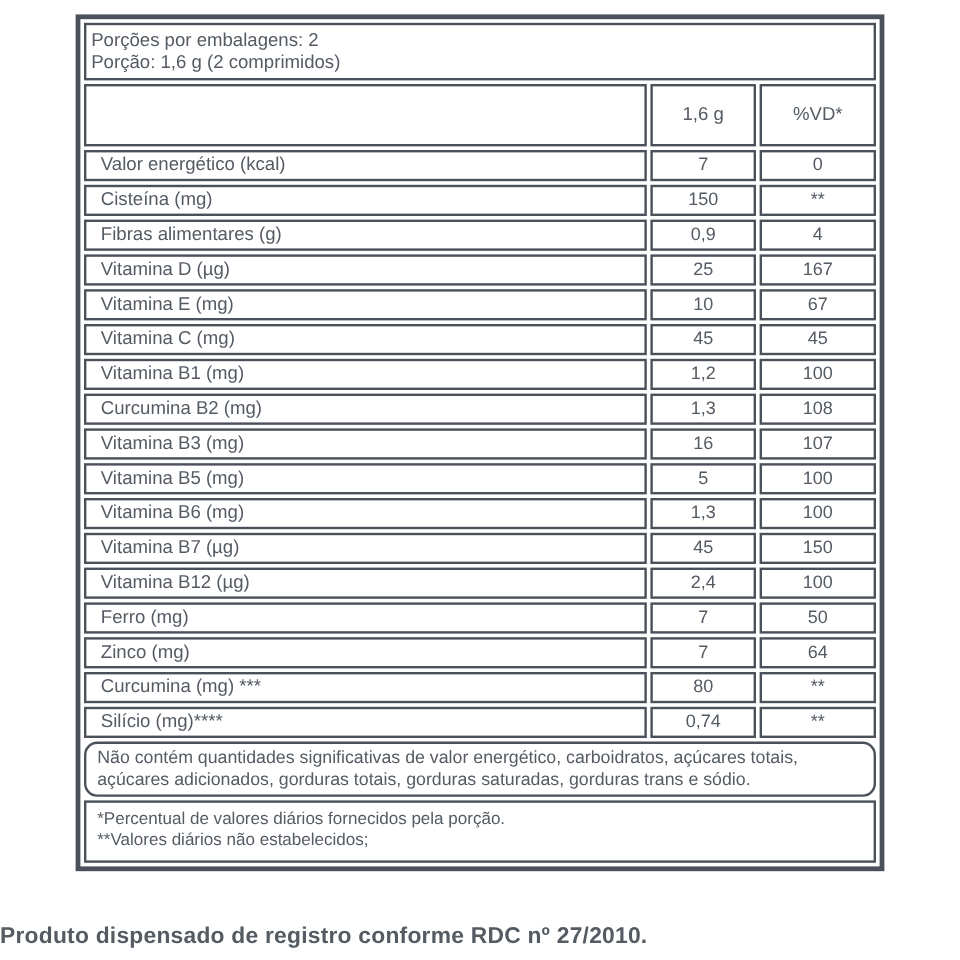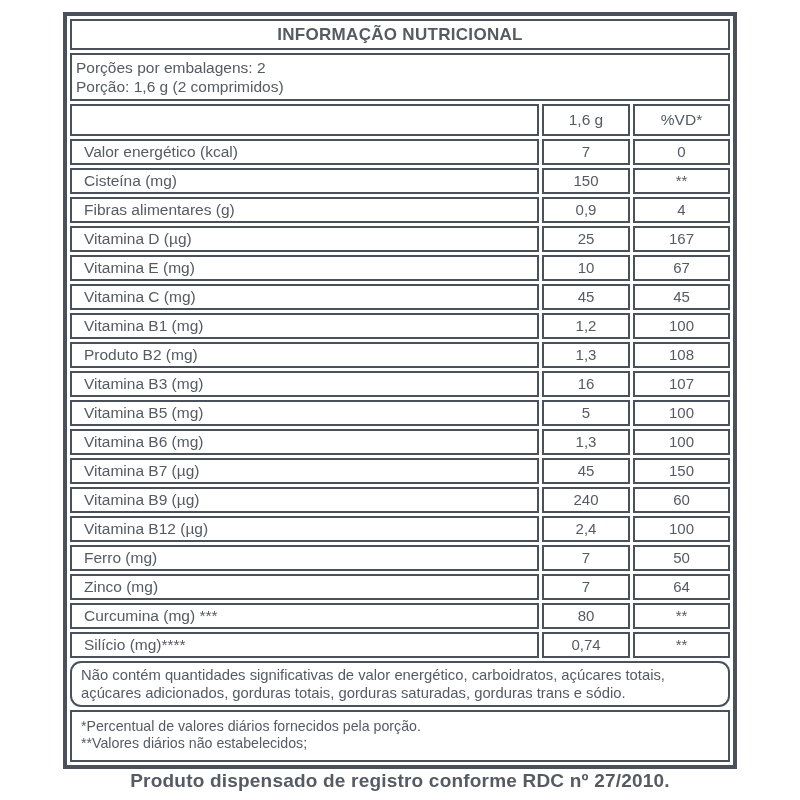--- a/index.html
+++ b/index.html
@@ -44,21 +44,21 @@
   }
   td.servings{
     font-size:15.5px;
     line-height:19px;
     padding:3px 4px;
   }
   td.hdr{
     text-align:center;
     font-size:15.5px;
     line-height:22px;
-    padding:3px 0;
+    padding:13px 0;
   }
   td.hdr-empty{padding:1px 0;line-height:22px;}
   td.nm{
     font-size:15.5px;
     line-height:18px;
     padding:2px 4px 2px 12px;
   }
   td.val{
     text-align:center;
     font-size:15px;
@@ -74,42 +74,39 @@
   td.footnotes{
     font-size:14.2px;
     line-height:17px;
     padding:6px 9px 8px 9px;
   }
   .footnote-line{white-space:nowrap;}
   .bottom-note{
     position:absolute;
     left:0;top:770px;
     width:800px;
-    text-align:center;
+    text-align:left;
     font-weight:bold;
     font-size:19px;
     letter-spacing:.2px;
     color:var(--text);
   }
 </style>
 </head>
 <body>
 
 <div class="label-box">
   <table class="nutri">
     <colgroup>
       <col style="width:auto;">
       <col style="width:88px;">
       <col style="width:97px;">
     </colgroup>
     <tbody>
       <tr>
-        <td colspan="3" class="title">INFORMAÇÃO NUTRICIONAL</td>
-      </tr>
-      <tr>
         <td colspan="3" class="servings">
           <div>Porções por embalagens: 2</div>
           <div>Porção: 1,6 g (2 comprimidos)</div>
         </td>
       </tr>
       <tr>
         <td class="hdr-empty"></td>
         <td class="hdr">1,6 g</td>
         <td class="hdr">%VD*</td>
       </tr>
@@ -152,21 +149,21 @@
     <td class="val">45</td>
   </tr>
 
   <tr>
     <td class="nm">Vitamina B1 (mg)</td>
     <td class="val">1,2</td>
     <td class="val">100</td>
   </tr>
 
   <tr>
-    <td class="nm">Produto B2 (mg)</td>
+    <td class="nm">Curcumina B2 (mg)</td>
     <td class="val">1,3</td>
     <td class="val">108</td>
   </tr>
 
   <tr>
     <td class="nm">Vitamina B3 (mg)</td>
     <td class="val">16</td>
     <td class="val">107</td>
   </tr>
 
@@ -181,25 +178,20 @@
     <td class="val">1,3</td>
     <td class="val">100</td>
   </tr>
 
   <tr>
     <td class="nm">Vitamina B7 (µg)</td>
     <td class="val">45</td>
     <td class="val">150</td>
   </tr>
 
-  <tr>
-    <td class="nm">Vitamina B9 (µg)</td>
-    <td class="val">240</td>
-    <td class="val">60</td>
-  </tr>
 
   <tr>
     <td class="nm">Vitamina B12 (µg)</td>
     <td class="val">2,4</td>
     <td class="val">100</td>
   </tr>
 
 
   <tr>
     <td class="nm">Ferro (mg)</td>

